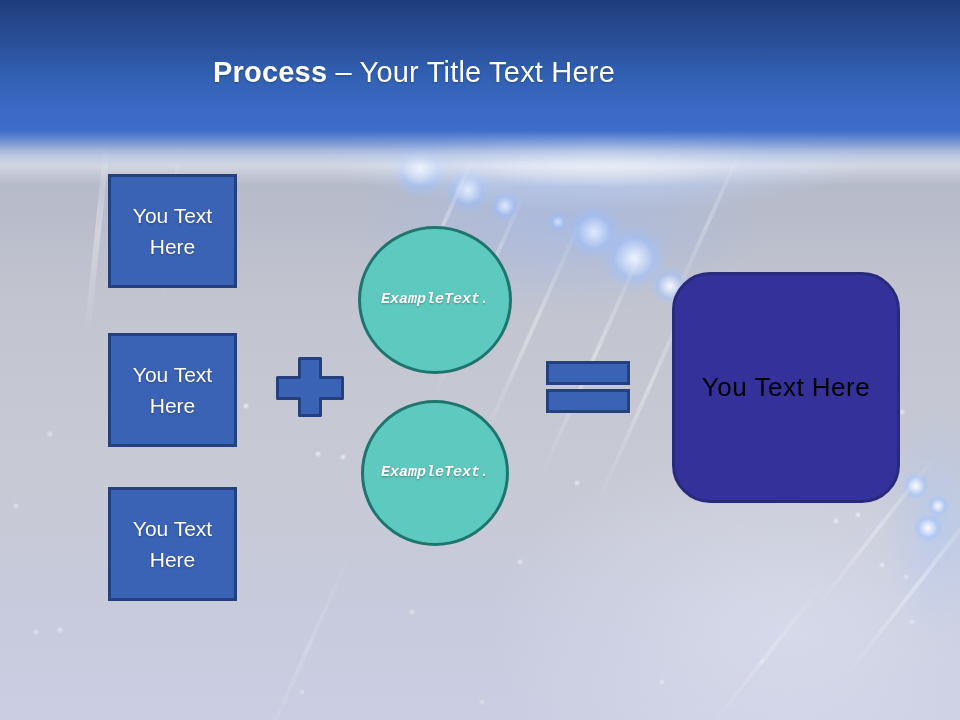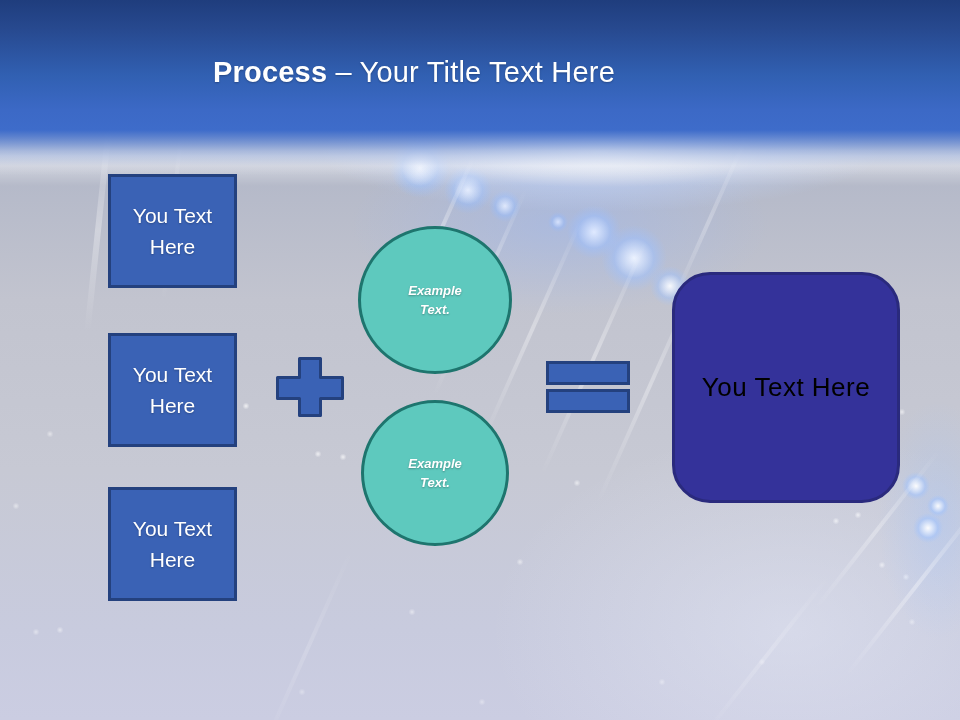--- a/index.html
+++ b/index.html
@@ -67,23 +67,23 @@
   .title .bold{font-weight:bold;}
   
   .sq{position:absolute;left:108px;width:129px;height:114px;box-sizing:border-box;
     background:#3a62b5;border:3px solid #24417e;
     display:flex;align-items:center;justify-content:center;text-align:center;
     color:#ffffff;font-size:21px;line-height:1.5;padding:0 8px;
     text-shadow:0 1px 2px rgba(0,0,0,.25);}
   .sq1{top:174px;} .sq2{top:333px;} .sq3{top:487px;}
   .circle{position:absolute;box-sizing:border-box;border-radius:50%;
     background:#5ec9be;border:3px solid #1e756e;
-    display:flex;flex-direction:column;align-items:center;justify-content:center;
-    color:#ffffff;font-weight:bold;font-style:italic;font-size:13px;line-height:1.5;
-    text-align:center;text-shadow:0 1px 2px rgba(0,0,0,.3);}
+    display:flex;align-items:center;justify-content:center;
+    color:#ffffff;font-weight:bold;font-style:italic;font-size:15px;line-height:1.5;
+    text-align:center;text-shadow:0 1px 2px rgba(0,0,0,.3);font-family:Liberation Mono, monospace;}
   .c1{left:358px;top:226px;width:154px;height:148px;}
   .c2{left:361px;top:400px;width:148px;height:146px;}
   .op{position:absolute;}
   .result{position:absolute;left:672px;top:272px;width:228px;height:231px;box-sizing:border-box;
     background:#34329a;border:3px solid #2a2a7d;border-radius:38px;
     display:flex;align-items:center;justify-content:center;
     color:#000000;font-size:26px;letter-spacing:.5px;}
 </style>
 </head>
 <body>

